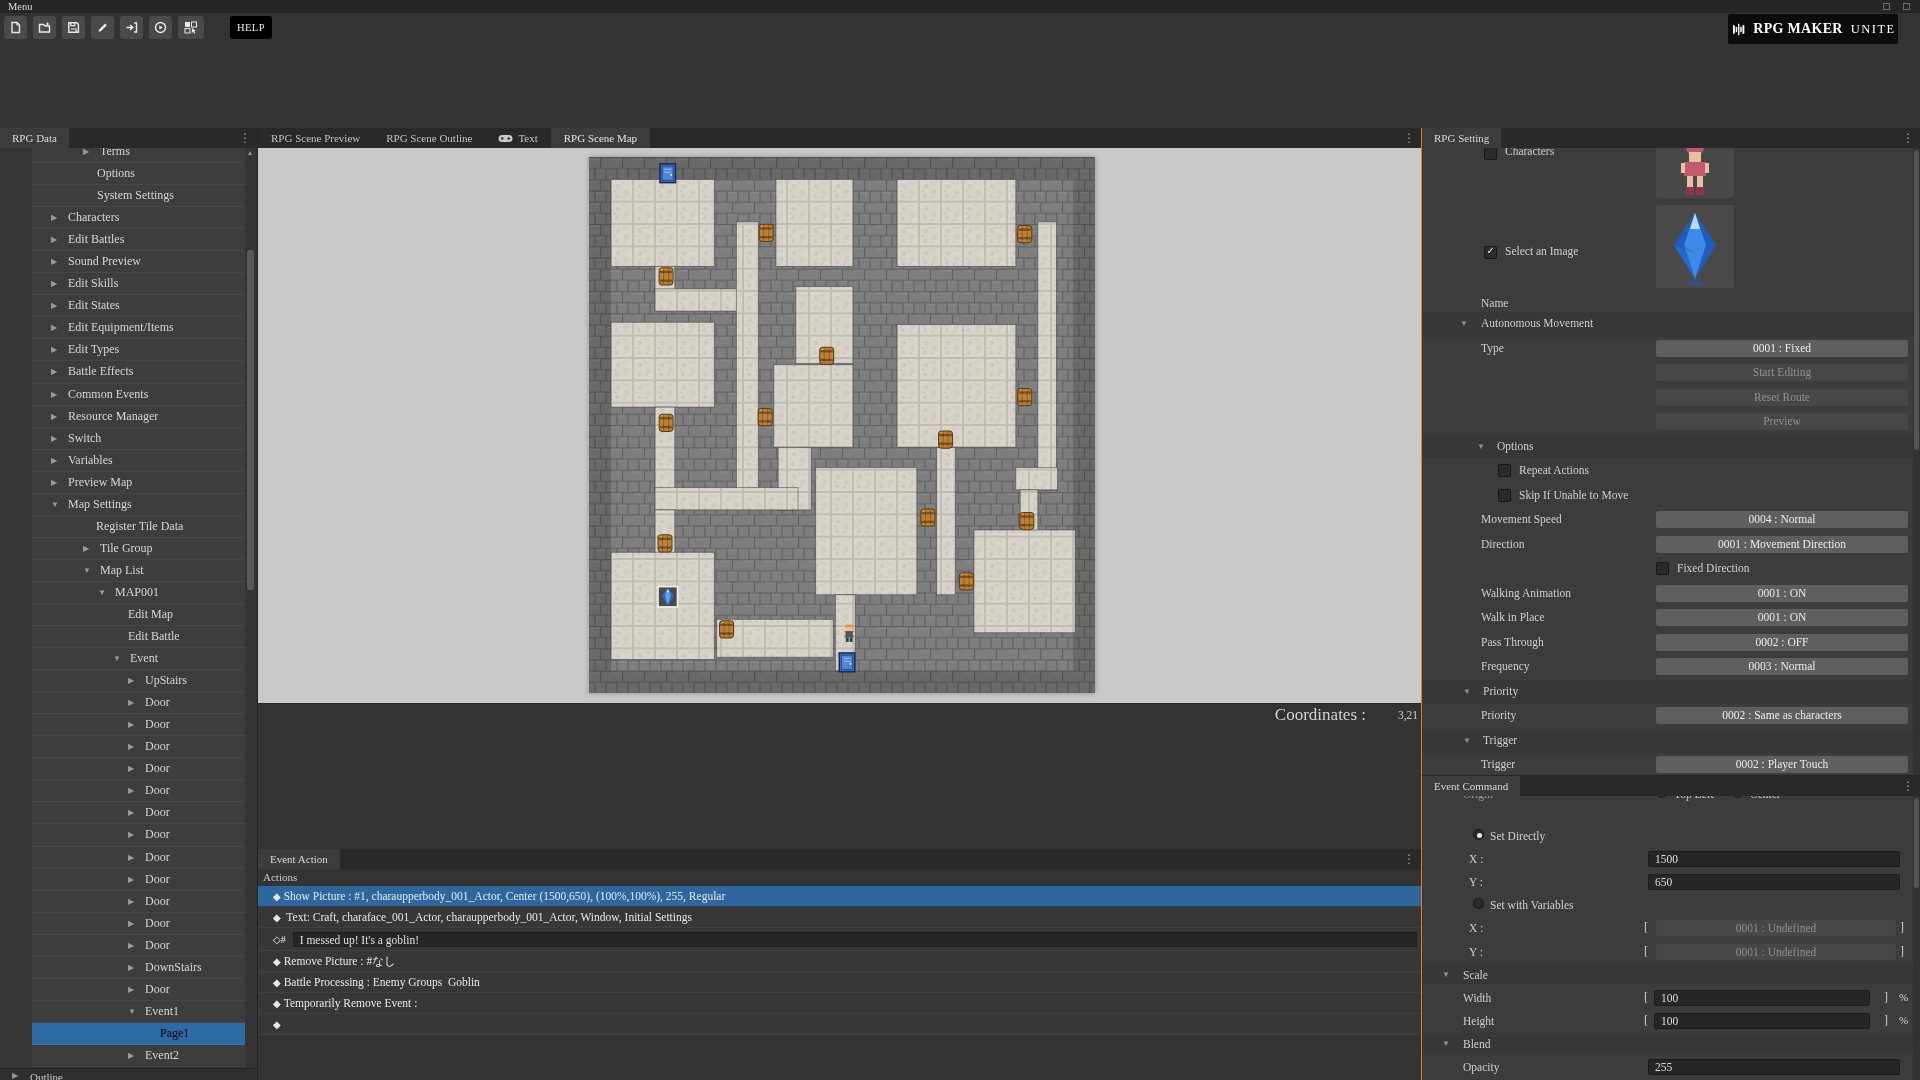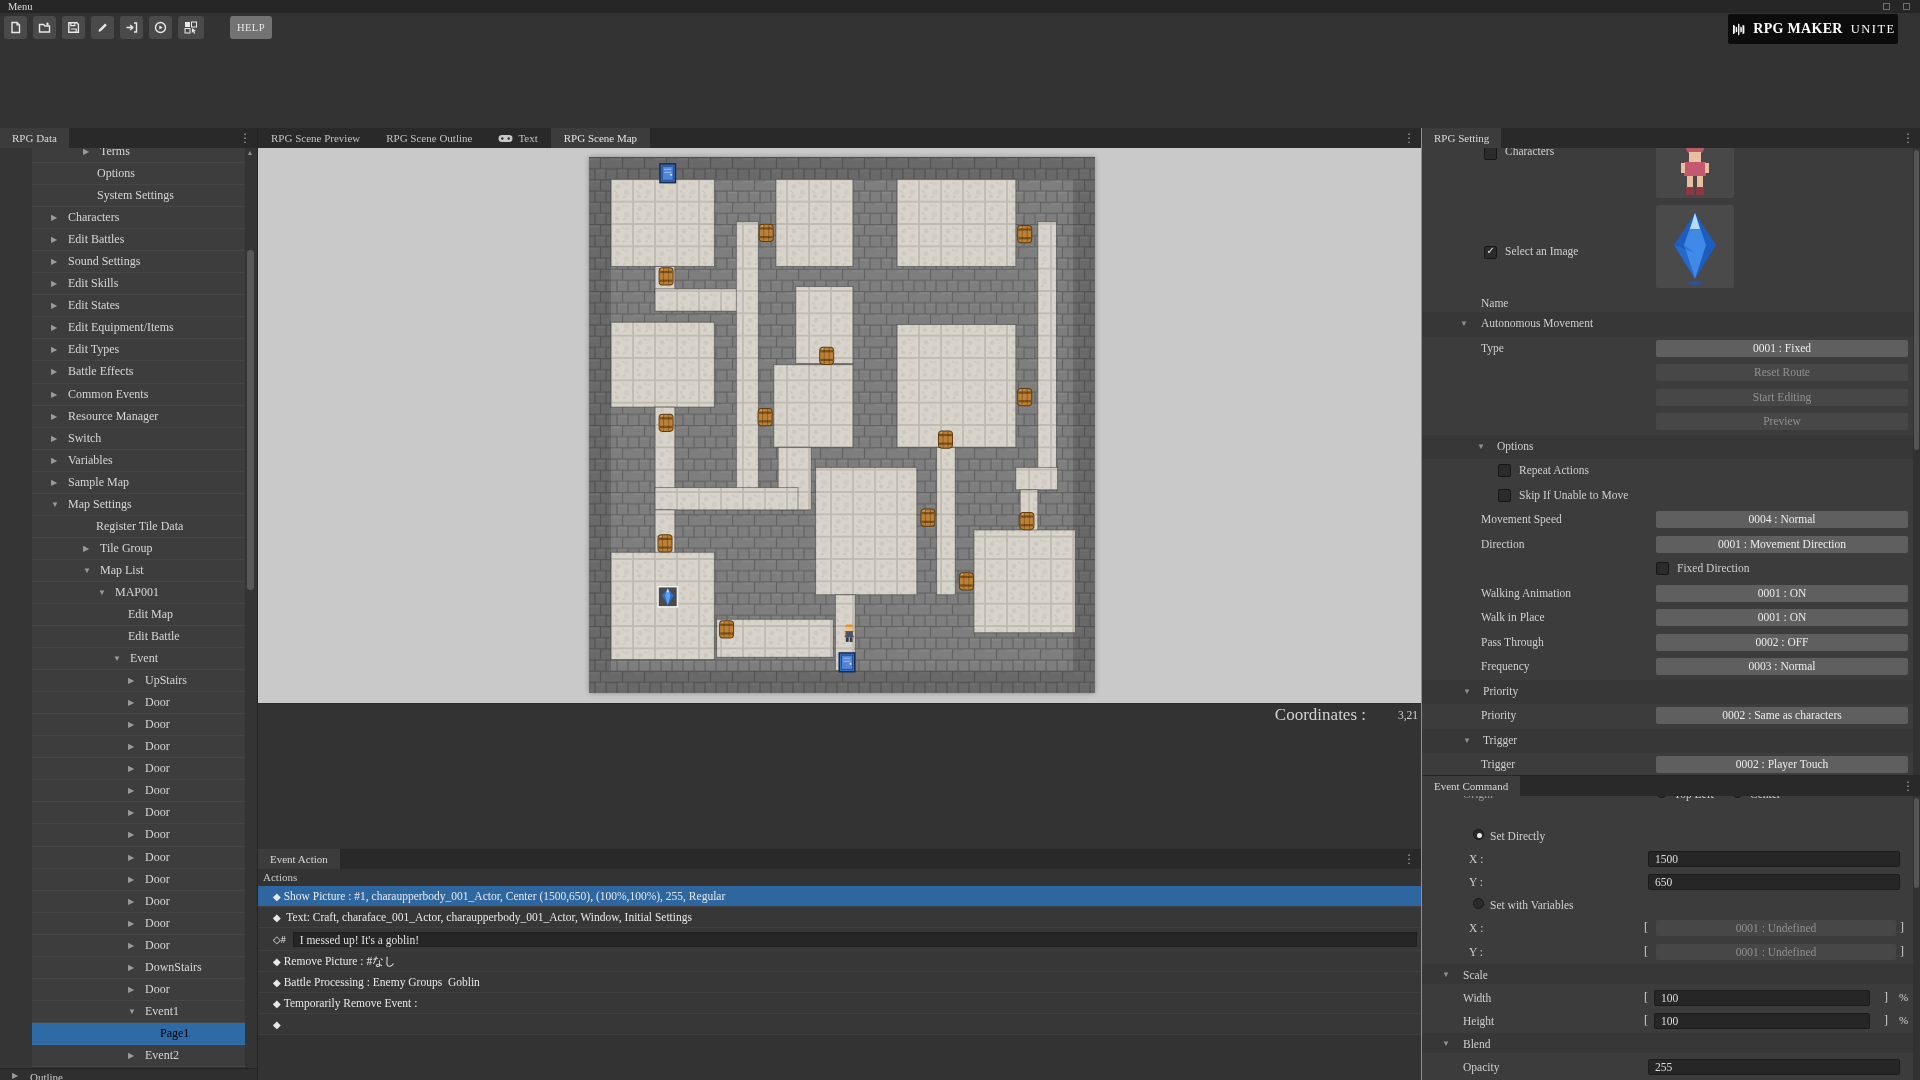--- a/index.html
+++ b/index.html
@@ -10,21 +10,21 @@
     color:#d6d6d6; -webkit-font-smoothing:antialiased;
   }
   
   #titlebar { position:absolute; top:0; left:0; right:0; height:13px; background:#262626; display:flex; align-items:center; }
   #menu-label { font-size:10.5px; color:#dcdcdc; margin-left:8px; }
   .winbtn { position:absolute; top:3px; width:7px; height:7px; border:1px solid #6f6f6f; background:transparent; }
   
   #toolbar { position:absolute; top:13px; left:0; right:0; height:115px; background:#333333; }
   .tbtn { position:absolute; top:3px; width:23px; height:23px; background:#4a4a4a; border-radius:3px; display:flex; align-items:center; justify-content:center; }
   .tbtn svg { display:block; }
-  #help-btn { position:absolute; top:3px; left:230px; width:42px; height:23px; background:#737373; border-radius:3px; font-size:10.5px; color:#e8e8e8; display:flex; align-items:center; justify-content:center; letter-spacing:.5px; }
+  #help-btn { position:absolute; top:3px; left:230px; width:42px; height:23px; background:#000000; border-radius:3px; font-size:10.5px; color:#e8e8e8; display:flex; align-items:center; justify-content:center; letter-spacing:.5px; }
   #logo { position:absolute; top:1px; right:22px; width:170px; height:30px; background:#0c0c0c; border-radius:2px; display:flex; align-items:center; justify-content:center; gap:6px; }
   #logo .brand { font-size:14px; font-weight:700; color:#ffffff; letter-spacing:.3px; }
   #logo .suffix { font-size:12.5px; font-weight:300; color:#ffffff; letter-spacing:1.5px; margin-left:2px; }
   
   .tabstrip { position:absolute; top:0; left:0; right:0; height:20px; background:#292929; display:flex; align-items:stretch; }
   .tab { background:#3c3c3c; padding:0 12px; font-size:11px; color:#d8d8d8; line-height:20px; white-space:nowrap; }
   .ctab { padding:0 13px; font-size:11px; color:#c2c2c2; line-height:20px; display:flex; align-items:center; gap:5px; white-space:nowrap; }
   .ctab.active { background:#3c3c3c; color:#e2e2e2; }
   .kebab { position:absolute; right:6px; top:3px; font-size:12px; color:#a8a8a8; line-height:14px; }
   #left-panel  { position:absolute; left:0; top:128px; width:257px; height:952px; background:#3c3c3c; }
@@ -172,21 +172,21 @@
           <div class="tree-row">
             <span class="tarrow" style="left: 19px;">▶</span>
             <span class="tlabel" style="left: 36px;">Characters</span>
           </div>
           <div class="tree-row">
             <span class="tarrow" style="left: 19px;">▶</span>
             <span class="tlabel" style="left: 36px;">Edit Battles</span>
           </div>
           <div class="tree-row">
             <span class="tarrow" style="left: 19px;">▶</span>
-            <span class="tlabel" style="left: 36px;">Sound Settings</span>
+            <span class="tlabel" style="left: 36px;">Sound Preview</span>
           </div>
           <div class="tree-row">
             <span class="tarrow" style="left: 19px;">▶</span>
             <span class="tlabel" style="left: 36px;">Edit Skills</span>
           </div>
           <div class="tree-row">
             <span class="tarrow" style="left: 19px;">▶</span>
             <span class="tlabel" style="left: 36px;">Edit States</span>
           </div>
           <div class="tree-row">
@@ -212,21 +212,21 @@
           <div class="tree-row">
             <span class="tarrow" style="left: 19px;">▶</span>
             <span class="tlabel" style="left: 36px;">Switch</span>
           </div>
           <div class="tree-row">
             <span class="tarrow" style="left: 19px;">▶</span>
             <span class="tlabel" style="left: 36px;">Variables</span>
           </div>
           <div class="tree-row">
             <span class="tarrow" style="left: 19px;">▶</span>
-            <span class="tlabel" style="left: 36px;">Sample Map</span>
+            <span class="tlabel" style="left: 36px;">Preview Map</span>
           </div>
           <div class="tree-row">
             <span class="tarrow" style="left: 19px;">▼</span>
             <span class="tlabel" style="left: 36px;">Map Settings</span>
           </div>
           <div class="tree-row">
             <span class="tlabel" style="left: 64px;">Register Tile Data</span>
           </div>
           <div class="tree-row">
             <span class="tarrow" style="left: 51px;">▶</span>
@@ -526,24 +526,24 @@
         <div id="rs-rows">
             <div class="rs-row sec">
               <span class="tri" style="left: 38px;">▼</span>
               <span class="lbl" style="left: 59px;">Autonomous Movement</span>
             </div>
             <div class="rs-row">
               <span class="lbl" style="left: 59px;">Type</span>
               <div class="val-btn">0001 : Fixed</div>
             </div>
             <div class="rs-row">
+              <div class="val-btn disabled">Start Editing</div>
+            </div>
+            <div class="rs-row">
               <div class="val-btn disabled">Reset Route</div>
-            </div>
-            <div class="rs-row">
-              <div class="val-btn disabled">Start Editing</div>
             </div>
             <div class="rs-row">
               <div class="val-btn disabled">Preview</div>
             </div>
             <div class="rs-row sec">
               <span class="tri" style="left: 55px;">▼</span>
               <span class="lbl" style="left: 75px;">Options</span>
             </div>
             <div class="rs-row">
               <span class="cb" style="left: 76px;"></span>

